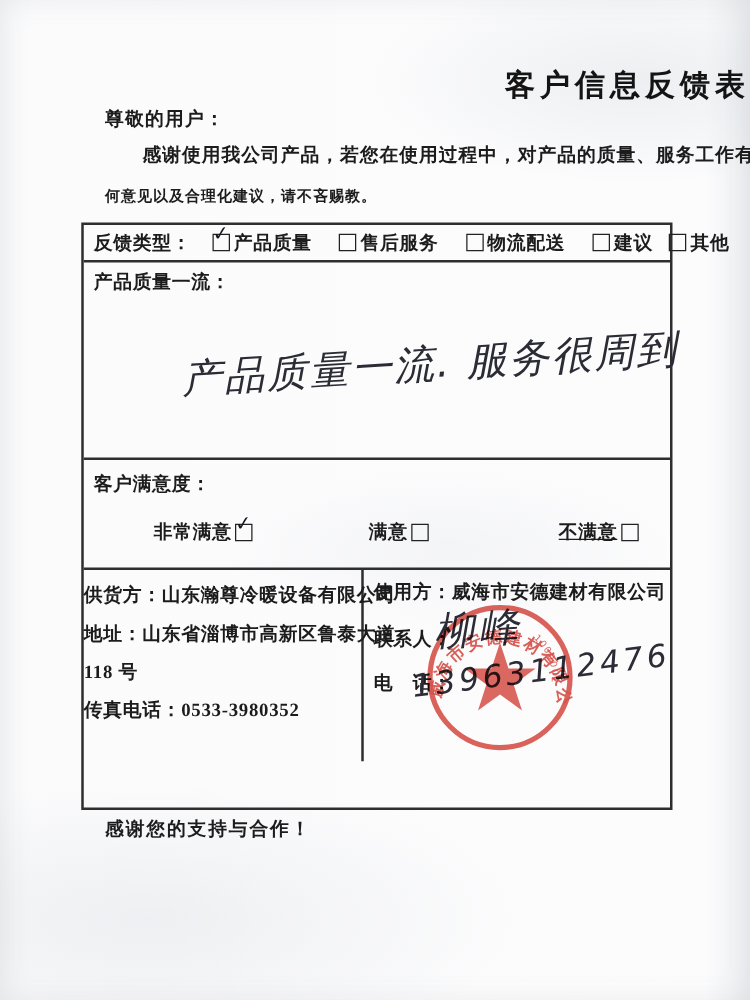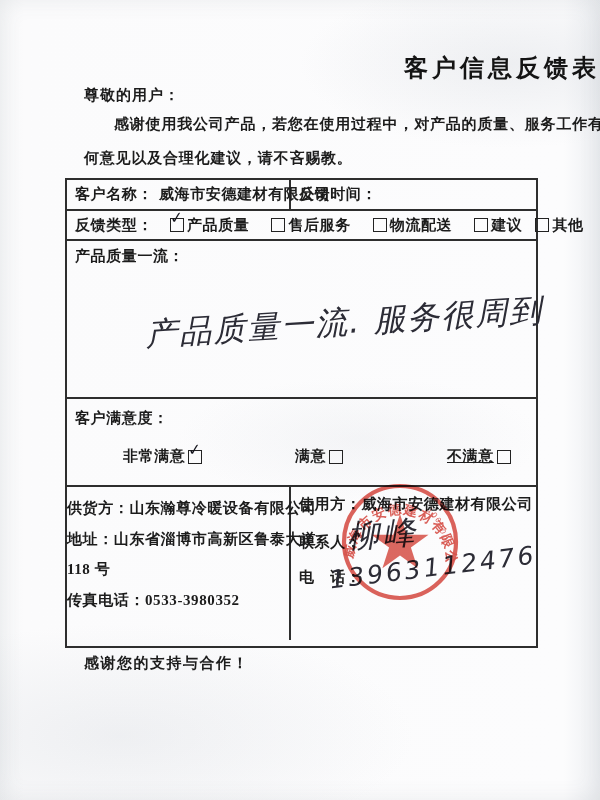--- a/index.html
+++ b/index.html
@@ -18,21 +18,21 @@
       linear-gradient(90deg,#f6f7f8 0%,#fbfbfc 4%,#fcfcfd 94%,#eceef1 100%),
       #fbfbfc;
     box-shadow:inset 0 0 22px rgba(90,95,105,.10);
   }
   .title{
     position:absolute;top:52px;left:0;width:600px;
     text-align:right;font-size:24px;font-weight:700;letter-spacing:4px;color:#141414;
   }
   .salutation{position:absolute;left:84px;top:86px;font-size:15px;font-weight:600;letter-spacing:1px;}
   .intro1{position:absolute;left:114px;top:115px;font-size:15px;font-weight:600;letter-spacing:.8px;white-space:nowrap;}
-  .intro2{position:absolute;left:84px;top:149px;font-size:15px;font-weight:600;letter-spacing:.8px;white-space:nowrap;}
+  .intro2{position:absolute;left:84px;top:149px;font-size:12px;font-weight:600;letter-spacing:.8px;white-space:nowrap;}
   .closing{position:absolute;left:84px;top:654px;font-size:15px;font-weight:600;letter-spacing:1.5px;}
 
   .ftable{
     position:absolute;left:65px;top:178px;width:473px;height:470px;
     border:2px solid #2e2e2e;box-sizing:border-box;
     font-size:15px;font-weight:600;letter-spacing:.6px;
   }
   .row{position:relative;box-sizing:border-box;border-bottom:2px solid #2e2e2e;}
   .row:last-child{border-bottom:none;}
   .r1{height:31px;display:flex;}
@@ -100,29 +100,20 @@
 
 <div class="paper">
 
   <div class="title">客户信息反馈表</div>
   <div class="salutation">尊敬的用户：</div>
   <div class="intro1">感谢使用我公司产品，若您在使用过程中，对产品的质量、服务工作有任</div>
   <div class="intro2">何意见以及合理化建议，请不吝赐教。</div>
 
   <div class="ftable">
 
-    <div class="row r1">
-      <div class="cell cl">
-        <span class="lbl">客户名称：</span>
-        <span>威海市安德建材有限公司</span>
-      </div>
-      <div class="cell cr">
-        <span class="lbl">反馈时间：</span>
-      </div>
-    </div>
 
     <div class="row r2">
       <span class="lbl" style="margin-right:14px">反馈类型：</span>
       <span class="opt">
         <span class="cb">
             <span class="tick" style="visibility: visible;">✓</span>
           </span>
         <span>产品质量</span>
       </span>
       <span class="opt">

